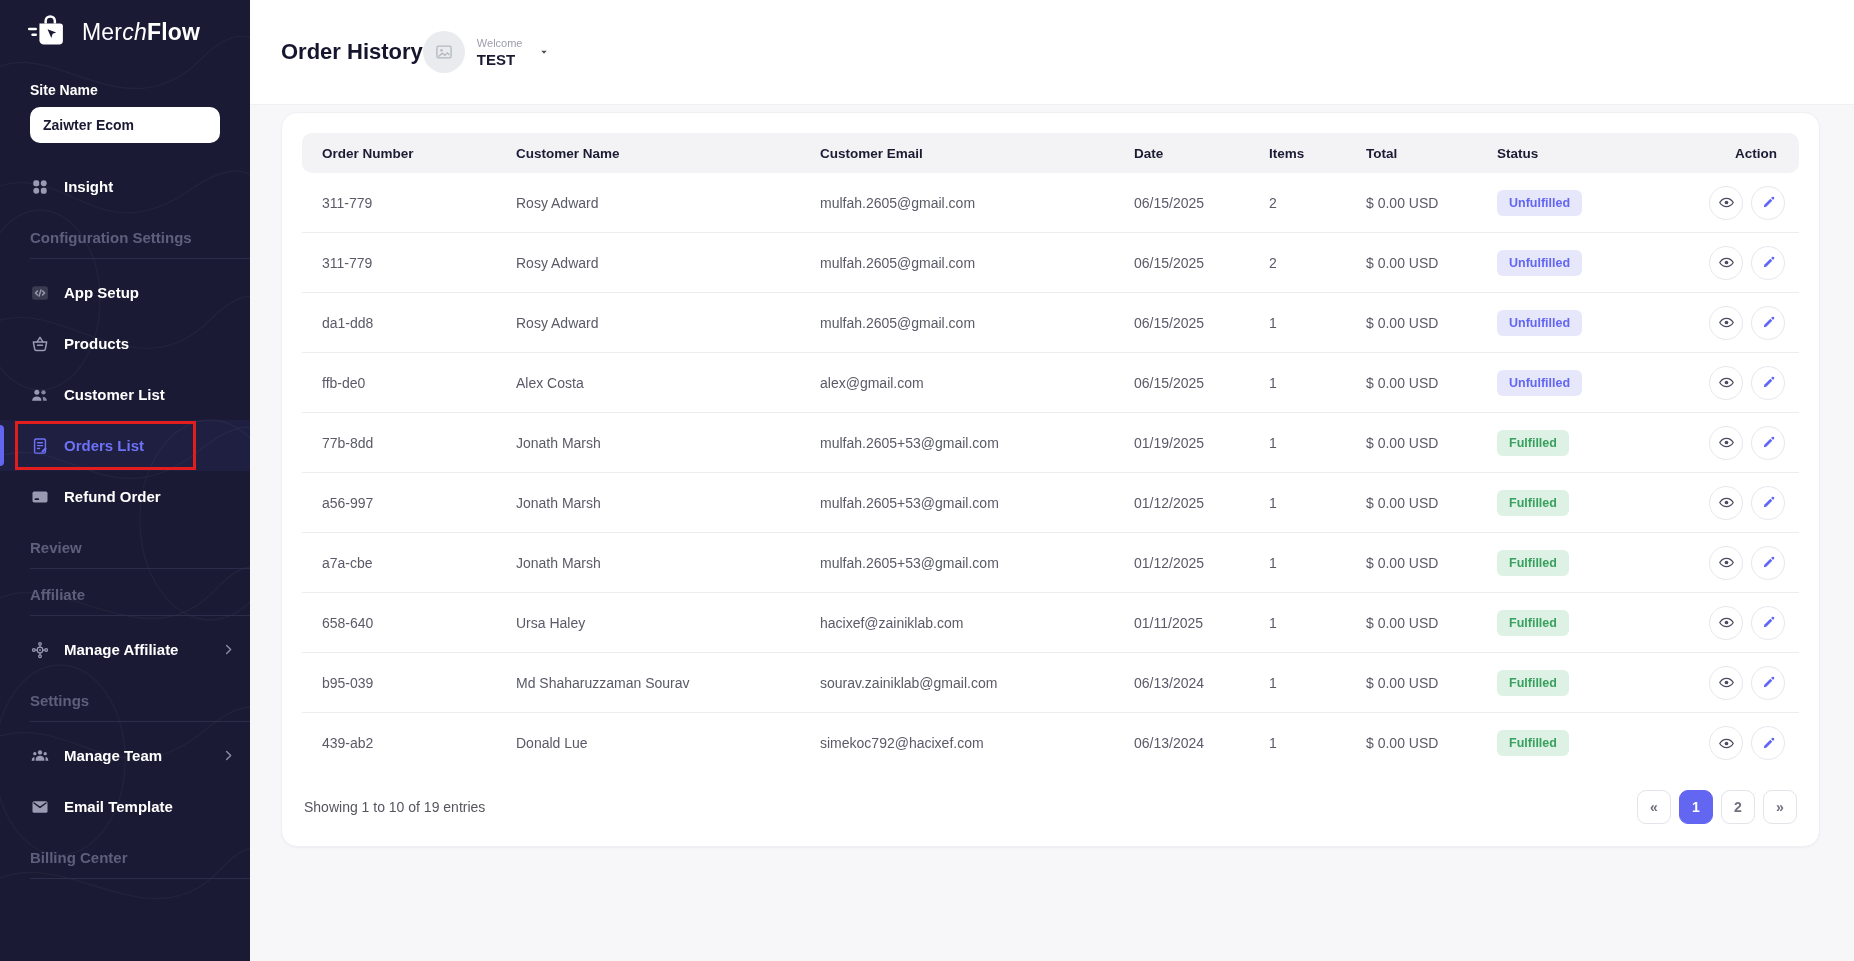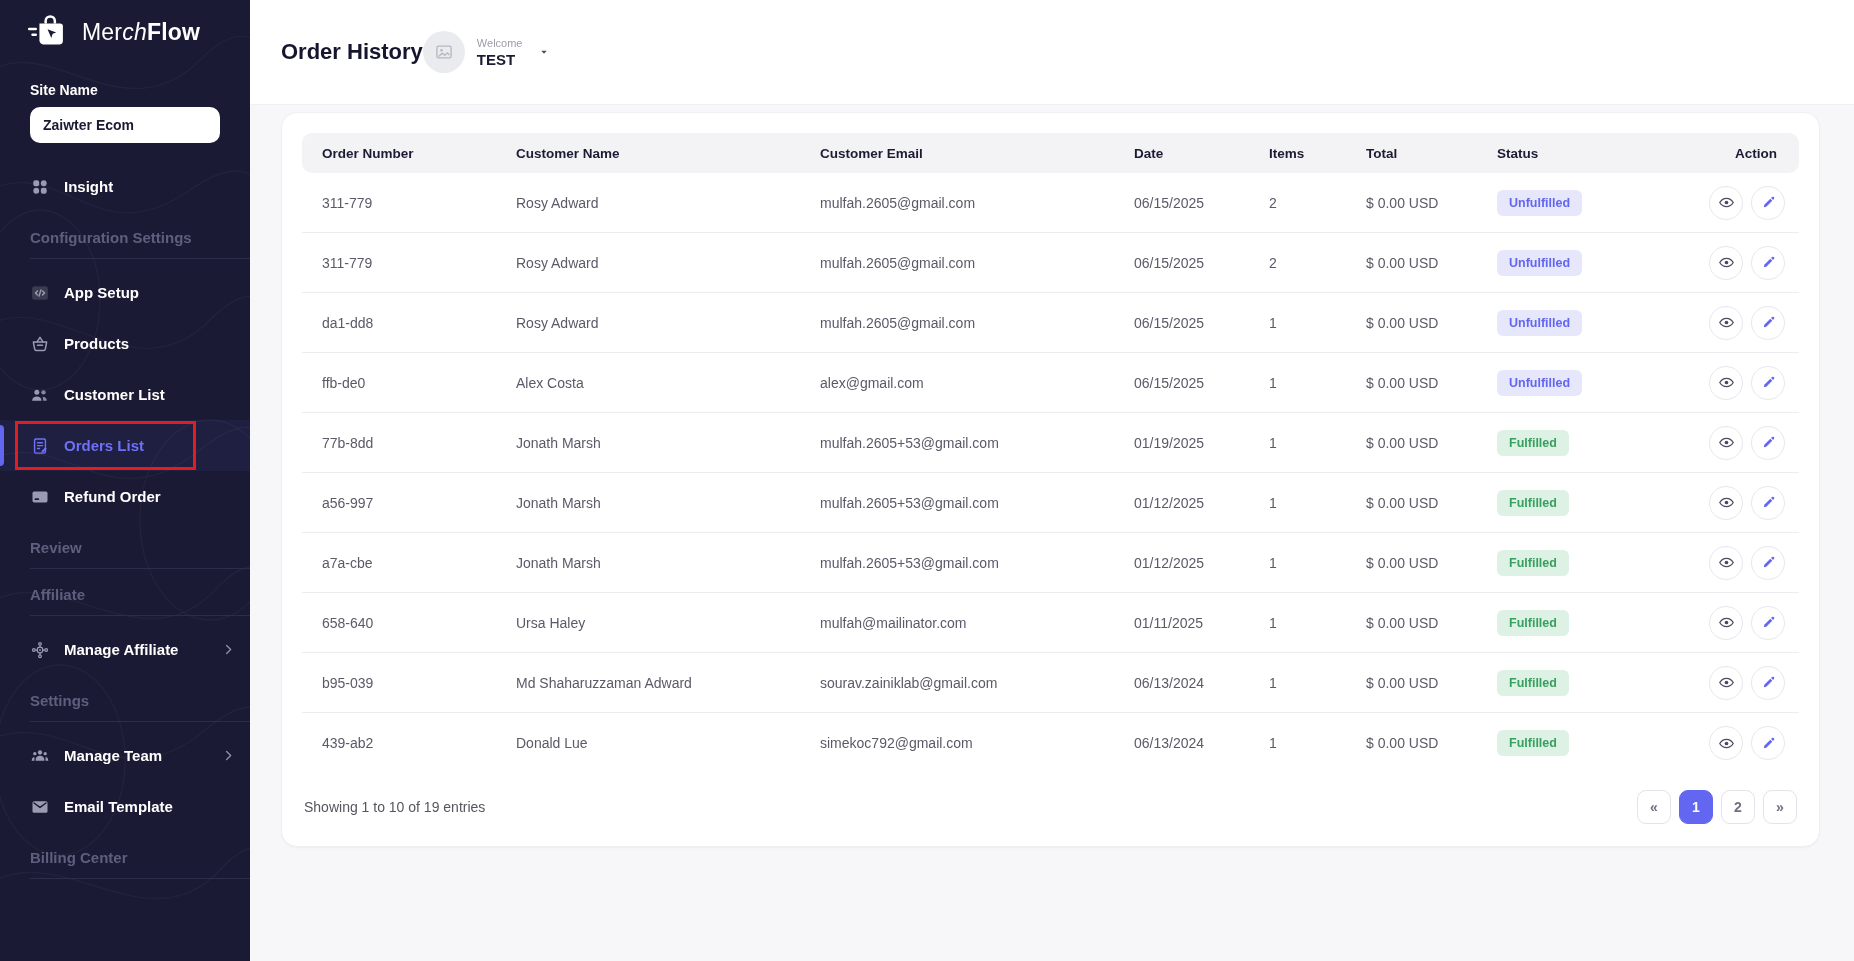--- a/index.html
+++ b/index.html
@@ -454,21 +454,21 @@
                     <svg viewBox="0 0 24 24" fill="currentColor">
                       <path d="m14.6 6.7 2.7 2.7-8.5 8.5-3.4.7.7-3.4Z"></path>
                       <path d="m15.7 5.6 1.2-1.2a1.9 1.9 0 0 1 2.7 2.7l-1.2 1.2Z"></path>
                     </svg>
                   </span>
                 </button></td>
             </tr>
             <tr>
               <td>658-640</td>
               <td>Ursa Haley</td>
-              <td>mulfah@mailinator.com</td>
+              <td>hacixef@zainiklab.com</td>
               <td>01/11/2025</td>
               <td>1</td>
               <td>$ 0.00 USD</td>
               <td><span class="badge fulfilled">Fulfilled</span></td>
               <td class="act"><button class="act-btn view">
                   <span class="ic" style="display: flex;">
                     <svg viewBox="0 0 24 24" fill="none" stroke="currentColor" stroke-width="1.8">
                       <path d="M2.5 12S6 6.2 12 6.2 21.5 12 21.5 12 18 17.8 12 17.8 2.5 12 2.5 12Z"></path>
                       <circle cx="12" cy="12" r="2.6" fill="currentColor" stroke="none"></circle>
                     </svg>
@@ -477,21 +477,21 @@
                   <span class="ic" style="display: flex;">
                     <svg viewBox="0 0 24 24" fill="currentColor">
                       <path d="m14.6 6.7 2.7 2.7-8.5 8.5-3.4.7.7-3.4Z"></path>
                       <path d="m15.7 5.6 1.2-1.2a1.9 1.9 0 0 1 2.7 2.7l-1.2 1.2Z"></path>
                     </svg>
                   </span>
                 </button></td>
             </tr>
             <tr>
               <td>b95-039</td>
-              <td>Md Shaharuzzaman Adward</td>
+              <td>Md Shaharuzzaman Sourav</td>
               <td>sourav.zainiklab@gmail.com</td>
               <td>06/13/2024</td>
               <td>1</td>
               <td>$ 0.00 USD</td>
               <td><span class="badge fulfilled">Fulfilled</span></td>
               <td class="act"><button class="act-btn view">
                   <span class="ic" style="display: flex;">
                     <svg viewBox="0 0 24 24" fill="none" stroke="currentColor" stroke-width="1.8">
                       <path d="M2.5 12S6 6.2 12 6.2 21.5 12 21.5 12 18 17.8 12 17.8 2.5 12 2.5 12Z"></path>
                       <circle cx="12" cy="12" r="2.6" fill="currentColor" stroke="none"></circle>
@@ -502,21 +502,21 @@
                     <svg viewBox="0 0 24 24" fill="currentColor">
                       <path d="m14.6 6.7 2.7 2.7-8.5 8.5-3.4.7.7-3.4Z"></path>
                       <path d="m15.7 5.6 1.2-1.2a1.9 1.9 0 0 1 2.7 2.7l-1.2 1.2Z"></path>
                     </svg>
                   </span>
                 </button></td>
             </tr>
             <tr>
               <td>439-ab2</td>
               <td>Donald Lue</td>
-              <td>simekoc792@gmail.com</td>
+              <td>simekoc792@hacixef.com</td>
               <td>06/13/2024</td>
               <td>1</td>
               <td>$ 0.00 USD</td>
               <td><span class="badge fulfilled">Fulfilled</span></td>
               <td class="act"><button class="act-btn view">
                   <span class="ic" style="display: flex;">
                     <svg viewBox="0 0 24 24" fill="none" stroke="currentColor" stroke-width="1.8">
                       <path d="M2.5 12S6 6.2 12 6.2 21.5 12 21.5 12 18 17.8 12 17.8 2.5 12 2.5 12Z"></path>
                       <circle cx="12" cy="12" r="2.6" fill="currentColor" stroke="none"></circle>
                     </svg>

